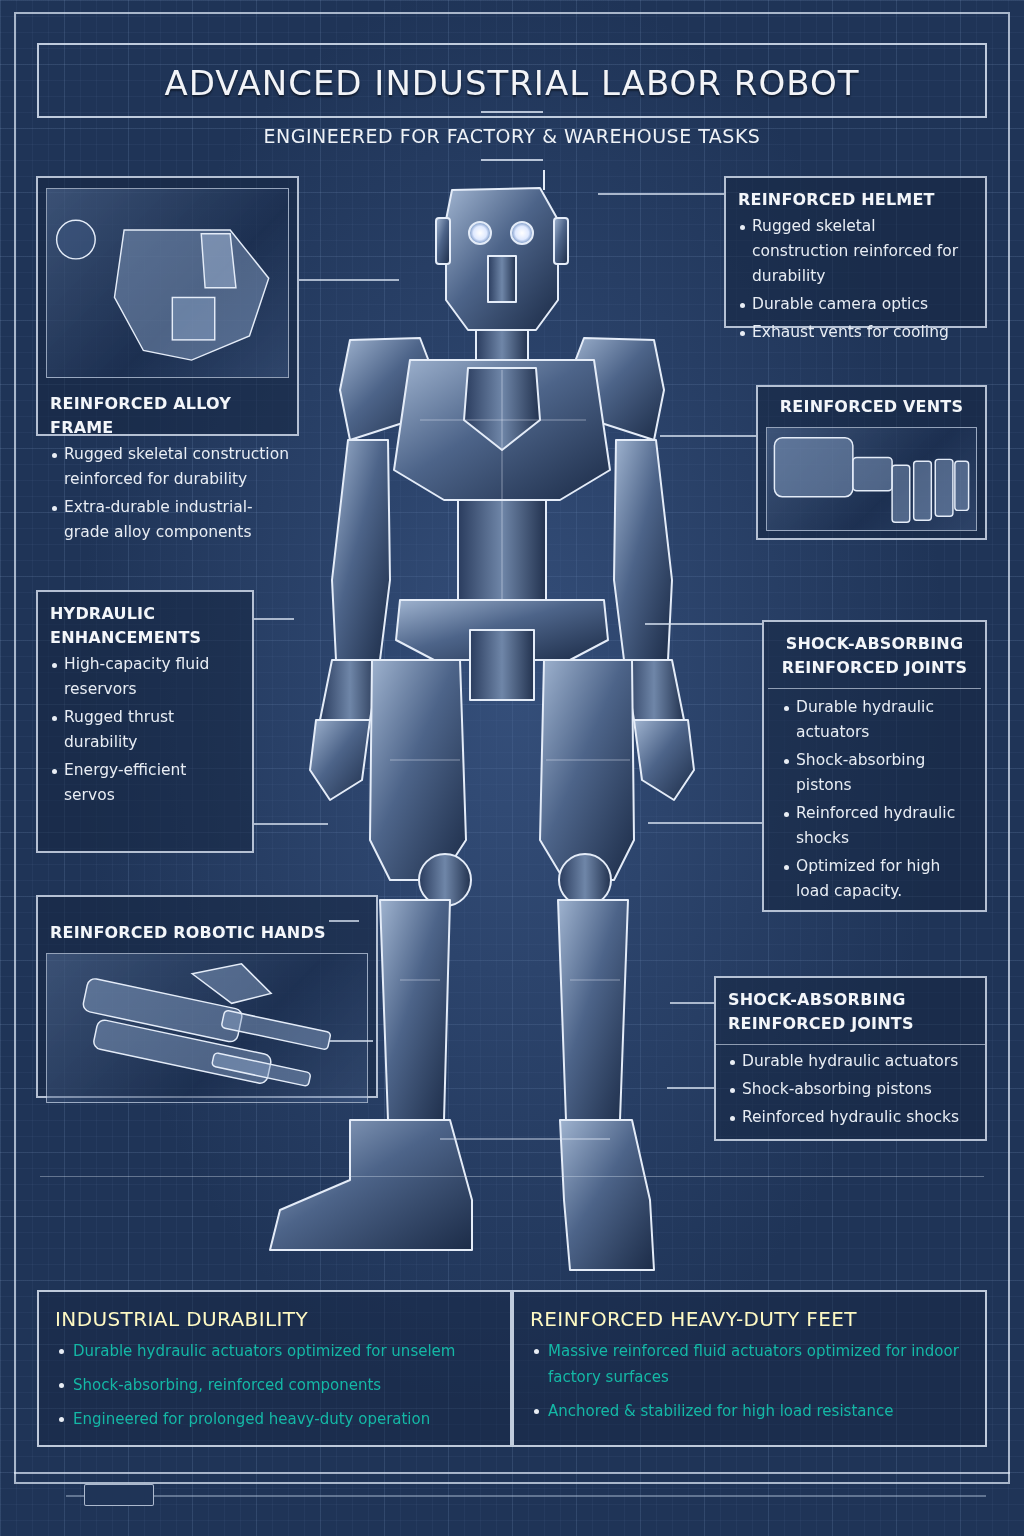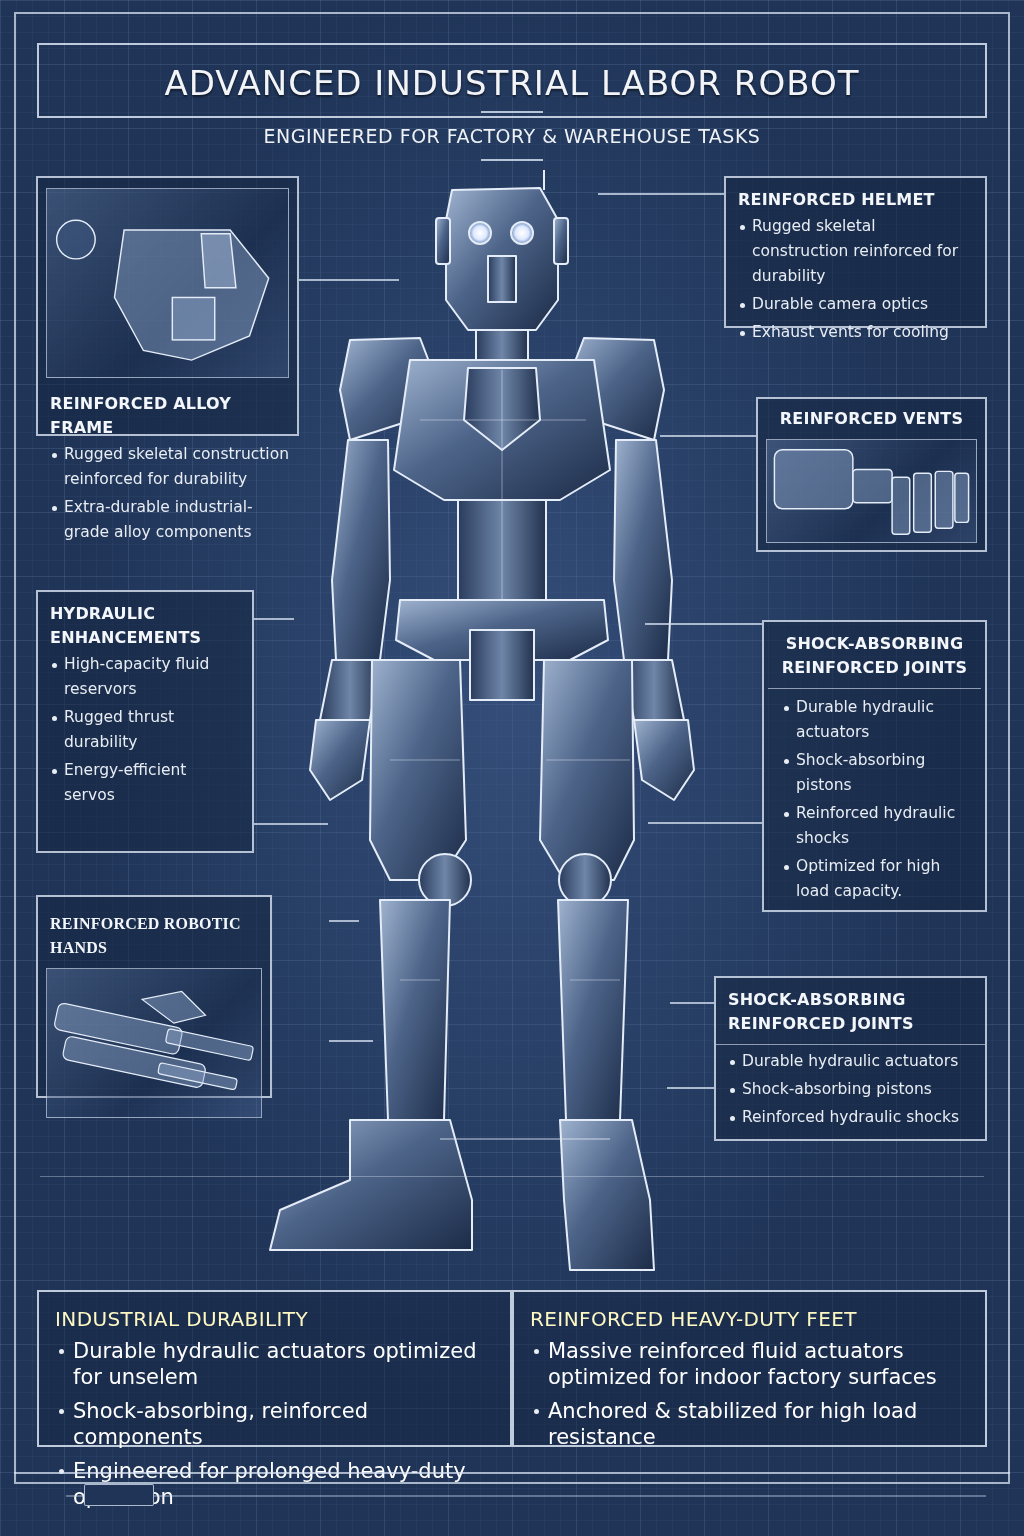--- a/index.html
+++ b/index.html
@@ -74,21 +74,21 @@
     .robot { position: absolute; left: 240px; top: 160px; width: 540px; height: 1150px; }
 
     .bottom-panel {
       position: absolute; top: 1290px; height: 157px;
       border: 2px solid rgba(220,230,245,0.85);
       background: rgba(22,38,66,0.45);
       padding: 14px 16px;
     }
     .bottom-panel h3 { font-size: 20px; font-weight: normal; letter-spacing: 0.4px; color: #fef9c3; line-height: 26px; text-transform: uppercase; }
     .bottom-panel ul { list-style: none; margin-top: 6px; }
-    .bottom-panel li { position: relative; padding-left: 18px; font-size: 21px; line-height: 26px; color: #ffffff; }
+    .bottom-panel li { position: relative; padding-left: 18px; font-size: 15px; line-height: 26px; color: #14b8a6; }
     .bottom-panel li + li { margin-top: 8px; }
     .bottom-panel li::before {
       content: ""; position: absolute; left: 4px; top: 11px;
       width: 5px; height: 5px; border-radius: 50%; background: #e8edf4;
     }
     .footer-rule { position: absolute; left: 66px; top: 1495px; width: 920px; height: 2px; background: rgba(200,215,235,0.4); }
     .footer-box { position: absolute; left: 84px; top: 1484px; width: 70px; height: 22px; border: 1.5px solid rgba(220,230,245,0.75); border-radius: 2px; background: #1f3457; }
     .footer-frame-top { position: absolute; left: 14px; top: 1472px; width: 996px; height: 2px; background: rgba(220,230,245,0.7); }
   </style>
 </head>
@@ -198,21 +198,21 @@
 <div class="card" style="left:724px; top:176px; width:263px; height:152px;">
   <h3>REINFORCED HELMET</h3>
   <ul>
     <li>Rugged skeletal construction reinforced for durability</li>
     <li>Durable camera optics</li>
     <li>Exhaust vents for cooling</li>
   </ul>
 </div>
 <div class="connector" style="left:598px; top:193px; width:126px; height:1.5px;"></div>
 
-<div class="card" style="left:756px; top:397px; width:231px; height:155px; padding:8px 8px;">
+<div class="card" style="left:756px; top:385px; width:231px; height:155px; padding:8px 8px;">
   <h3 style="text-align:center; margin-bottom:8px;">REINFORCED VENTS</h3>
   <div class="inset" style="height:104px;">
     <svg viewBox="0 0 210 104">
       <g stroke="#e4ecf8" stroke-width="1.5" fill="rgba(140,165,200,0.45)">
         <rect x="6" y="10" width="80" height="60" rx="8"></rect>
         <rect x="86" y="30" width="40" height="34" rx="4"></rect>
         <rect x="126" y="38" width="18" height="58" rx="3"></rect>
         <rect x="148" y="34" width="18" height="60" rx="3"></rect>
         <rect x="170" y="32" width="18" height="58" rx="3"></rect>
         <rect x="190" y="34" width="14" height="50" rx="3"></rect>
@@ -239,21 +239,21 @@
   <ul style="padding-left:6px;">
     <li>Durable hydraulic actuators</li>
     <li>Shock-absorbing pistons</li>
     <li>Reinforced hydraulic shocks</li>
     <li>Optimized for high load capacity.</li>
   </ul>
 </div>
 <div class="connector" style="left:645px; top:623px; width:117px; height:1.5px;"></div>
 <div class="connector" style="left:648px; top:822px; width:114px; height:1.5px;"></div>
 
-<div class="card" style="left:36px; top:895px; width:236px; height:203px; padding:15px 8px;font-family:Liberation Serif, serif;">
+<div class="card" style="left:36px; top:895px; width:342px; height:203px; padding:24px 8px;">
   <h3 style="margin-bottom:8px; padding-left:4px;">REINFORCED ROBOTIC HANDS</h3>
   <div class="inset" style="height:150px;">
     <svg viewBox="0 0 270 150">
       <g stroke="#e4ecf8" stroke-width="1.5" fill="rgba(140,165,200,0.45)">
         <rect x="10" y="40" width="160" height="34" rx="8" transform="rotate(12 90 57)"></rect>
         <rect x="20" y="84" width="180" height="30" rx="8" transform="rotate(12 110 99)"></rect>
         <rect x="150" y="68" width="110" height="18" rx="4" transform="rotate(12 205 77)"></rect>
         <rect x="140" y="110" width="100" height="14" rx="4" transform="rotate(12 190 117)"></rect>
         <path d="M120 20 L170 10 L200 40 L160 50 Z"></path>
       </g>

